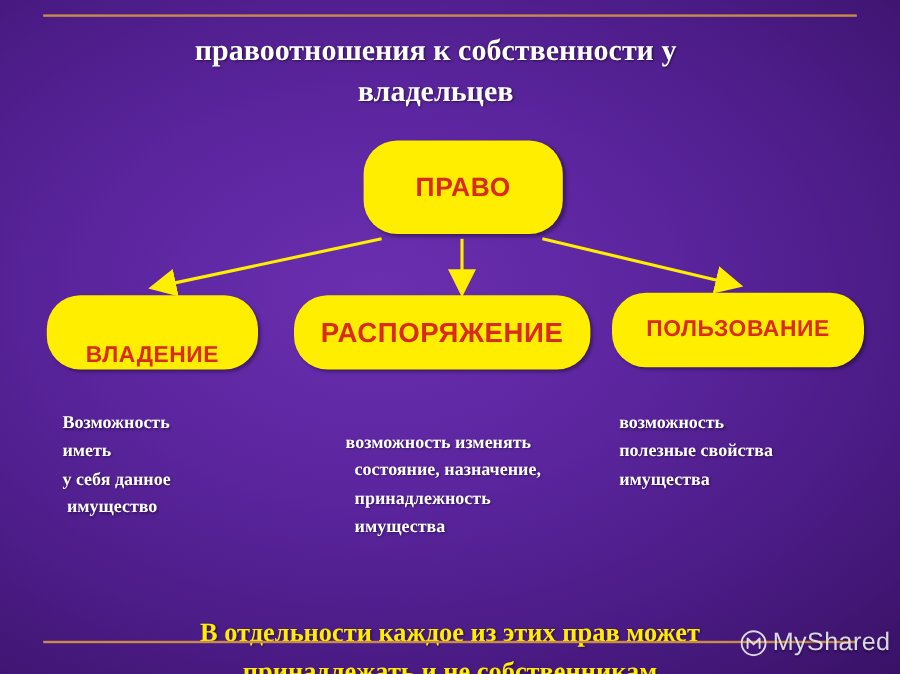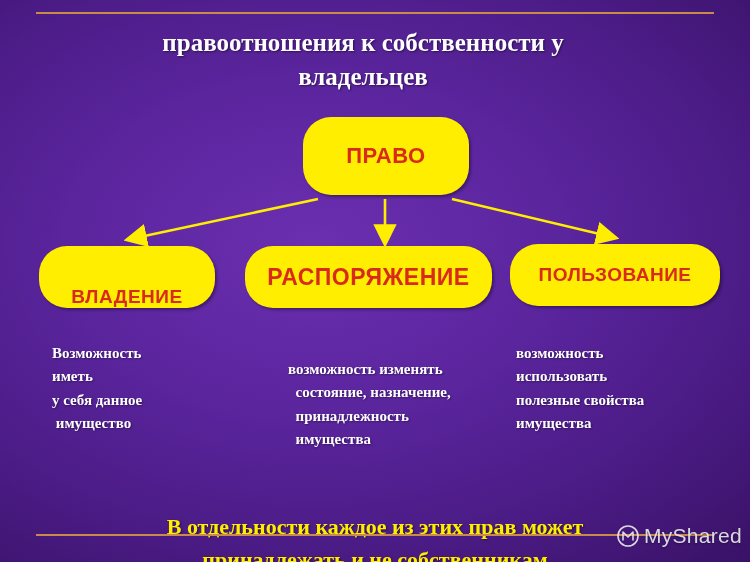--- a/index.html
+++ b/index.html
@@ -219,21 +219,20 @@
 
   <div class="desc" id="desc-rasporyazhenie">
     <span class="ln">возможность изменять</span>
     <span class="ln">  состояние, назначение,</span>
     <span class="ln">  принадлежность</span>
     <span class="ln">  имущества</span>
   </div>
 
   <div class="desc" id="desc-polzovanie">
     <span class="ln">возможность</span>
-    <span class="ln">использовать</span>
     <span class="ln">полезные свойства</span>
     <span class="ln">имущества</span>
   </div>
 
   <div class="footer">
     <span>В отдельности каждое из этих прав может</span><br>
     <span>принадлежать и не собственникам</span>
   </div>
 
   <div class="rule-bottom"></div>

